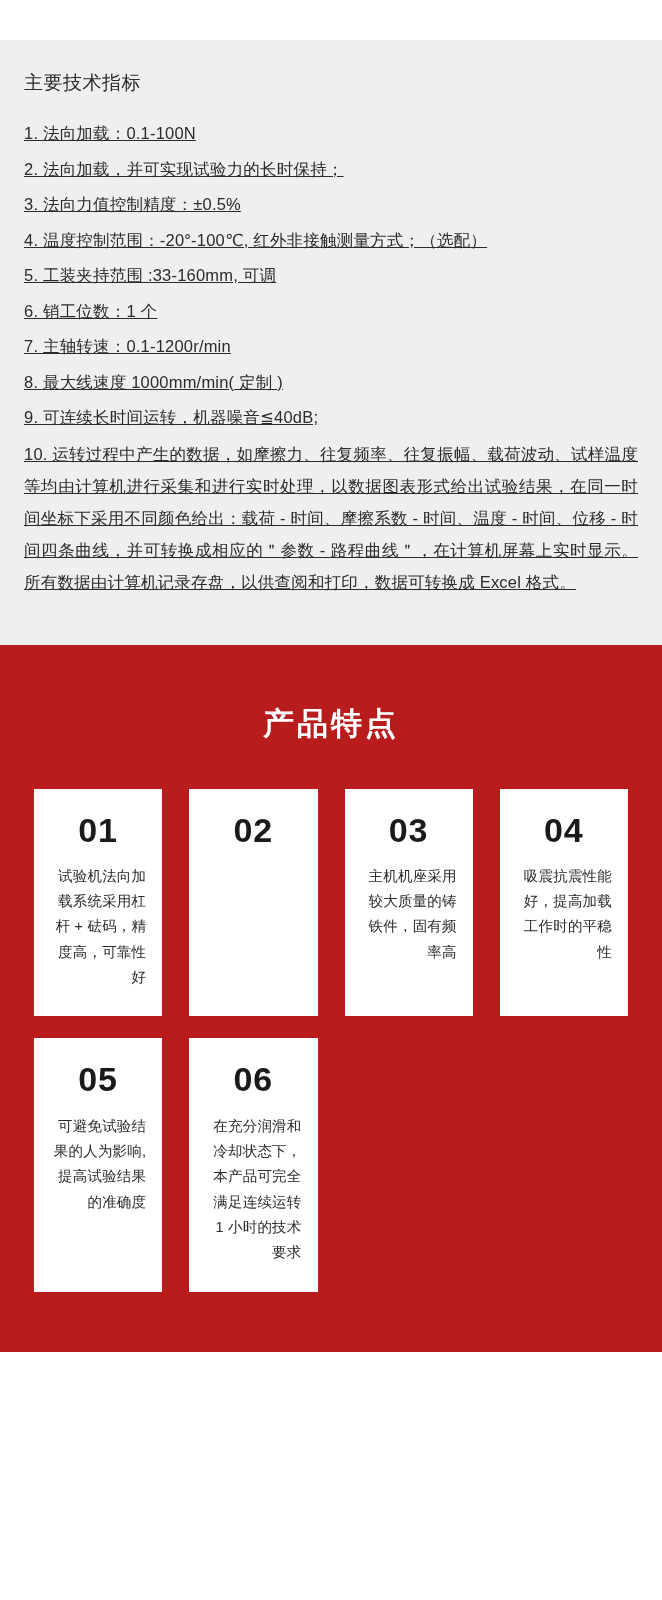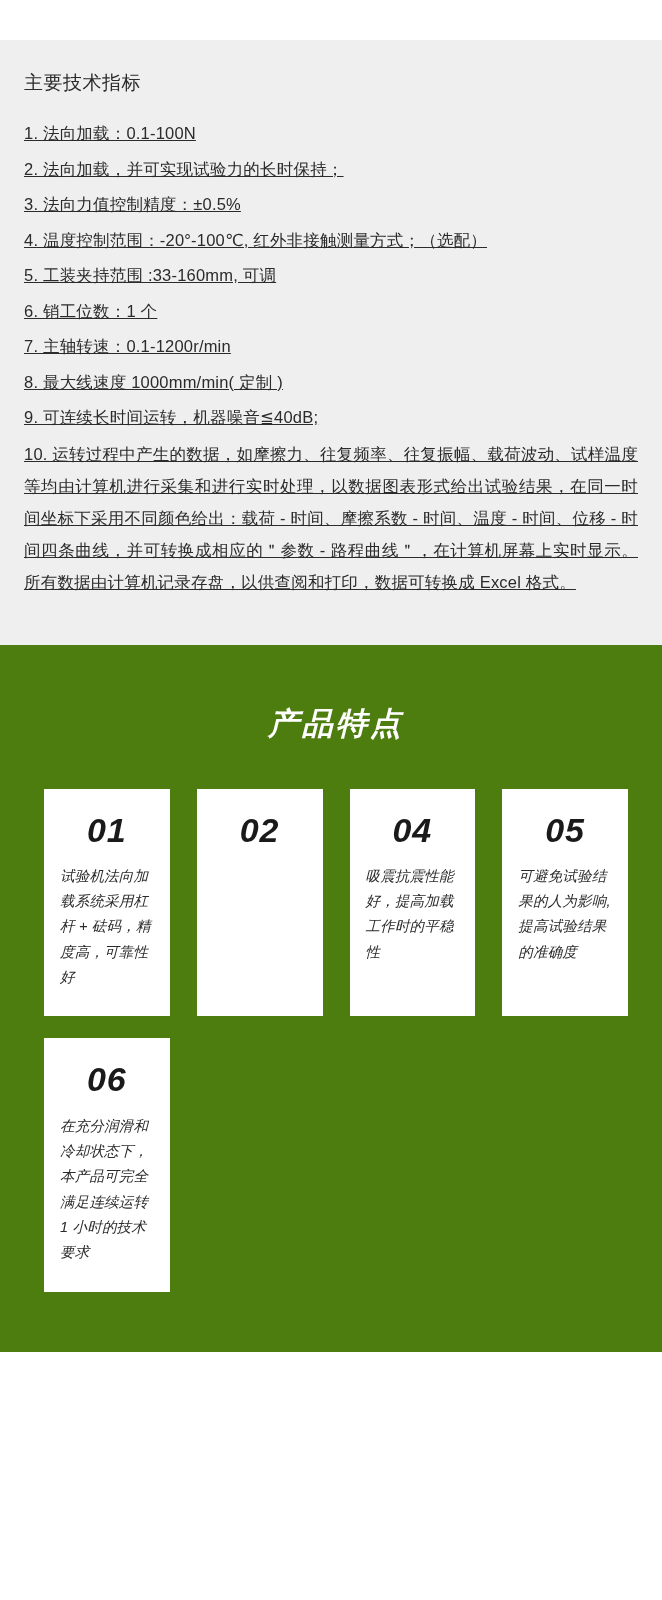--- a/index.html
+++ b/index.html
@@ -32,23 +32,22 @@
     text-decoration: underline;
   }
   .spec-item.long {
     line-height: 1.95;
     text-align: justify;
     margin-bottom: 0;
   }
 
   
   .features-section {
-    background: #4d7c0f;
-    padding: 58px 34px 60px 44px;
-    font-style: italic;
+    background: #b91c1c;
+    padding: 58px 34px 60px 34px;
   }
   .features-title {
     color: #ffffff;
     font-size: 31px;
     font-weight: 700;
     text-align: center;
     letter-spacing: 3px;
     margin-bottom: 44px;
   }
   .features-grid {
@@ -70,21 +69,21 @@
     color: #1a1a1a;
     letter-spacing: 1px;
     line-height: 1.15;
     margin-bottom: 14px;
     font-family: "Liberation Sans", "DejaVu Sans", sans-serif;
   }
   .feature-text {
     font-size: 14.5px;
     line-height: 1.75;
     color: #2b2b2b;
-    text-align: left;
+    text-align: right;
     letter-spacing: 0.2px;
   }
 
   
   .bottom-strip {
     background: #ffffff;
     height: 62px;
   }
 </style>
 </head>
@@ -112,20 +111,24 @@
 
     <div class="feature-card">
       <div class="feature-num">01</div>
       <div class="feature-text">试验机法向加载系统采用杠杆 + 砝码，精度高，可靠性好</div>
     </div>
 
     <div class="feature-card">
       <div class="feature-num">02</div>
     </div>
 
+    <div class="feature-card">
+      <div class="feature-num">03</div>
+      <div class="feature-text">主机机座采用较大质量的铸铁件，固有频率高</div>
+    </div>
 
     <div class="feature-card">
       <div class="feature-num">04</div>
       <div class="feature-text">吸震抗震性能好，提高加载工作时的平稳性</div>
     </div>
 
     <div class="feature-card">
       <div class="feature-num">05</div>
       <div class="feature-text">可避免试验结果的人为影响,提高试验结果的准确度</div>
     </div>

